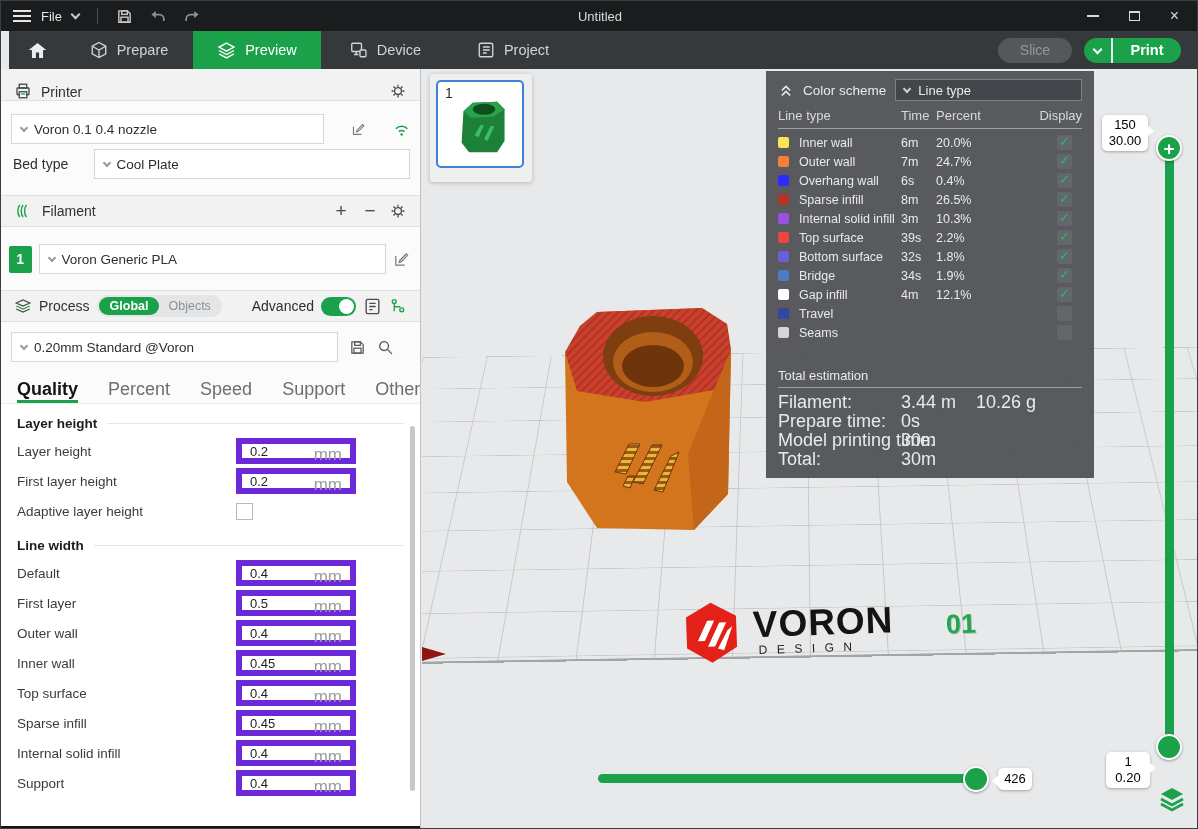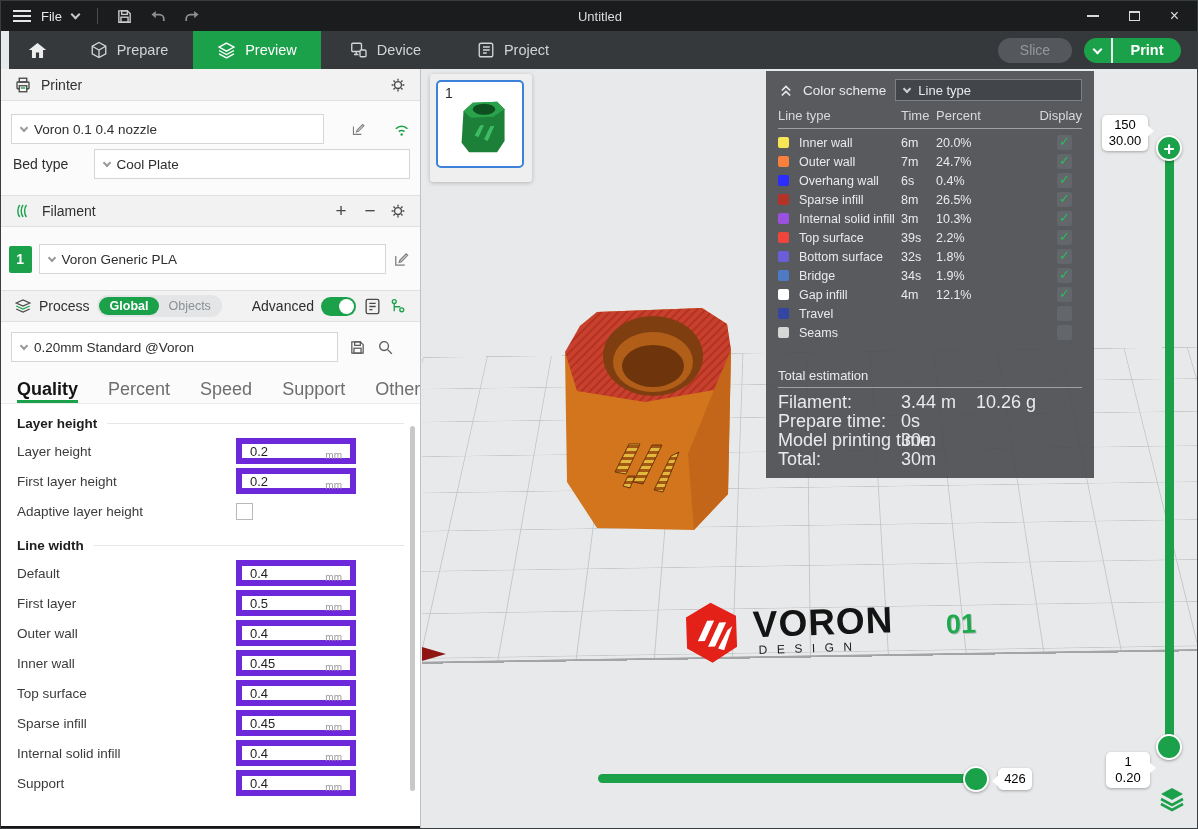--- a/index.html
+++ b/index.html
@@ -64,21 +64,21 @@
   .ptab{font-size:18px;color:#6e6e6e;padding-bottom:0;border-bottom:3px solid transparent;}
   .ptab.active{color:#141414;font-weight:bold;border-bottom-color:#1CA14B;}
   #settings-groups{background:#fff;height:100%;}
   .group-title{display:flex;align-items:center;gap:10px;padding:12px 16px 5px 16px;}
   .group-title span{font-size:13.5px;font-weight:bold;color:#1d1d1d;white-space:nowrap;}
   .group-title i{flex:1;height:1px;background:#e6e6e6;}
   .set-row{display:flex;align-items:center;height:30px;padding-left:16px;}
   .set-label{flex:1;font-size:13.5px;color:#3b3b3b;}
   .val-box{width:120px;height:26px;border:6px solid #6d28d9;background:#fff;display:flex;align-items:center;margin-right:64px;}
   .val-input{border:0;outline:0;width:66px;padding-left:8px;font-size:13px;color:#1f1f1f;background:transparent;}
-  .val-unit{margin-left:auto;padding-right:8px;color:#9b9b9b;font-size:10px;margin-top:8px;}
+  .val-unit{margin-left:auto;padding-right:8px;color:#9b9b9b;font-size:17px;margin-top:8px;}
   .chk{width:17px;height:17px;border:1px solid #b9b9b9;background:#fff;margin-right:167px;}
   .panel-scrollbar{position:absolute;right:5px;top:357px;width:5px;height:365px;background:#c7c8ca;border-radius:3px;}
   .panel-bottom-bar{position:absolute;left:0;bottom:0;width:420px;height:4px;background:#161616;}
 
   
   .viewport{position:absolute;left:421px;top:68px;width:777px;height:761px;background:#e8e9ea;overflow:hidden;}
   .plate-grid{position:absolute;left:-80px;top:68px;width:1000px;height:520px;
     background-image:linear-gradient(to right,#c5c7c9 1px,transparent 1px),linear-gradient(to bottom,#c5c7c9 1px,transparent 1px);
     background-size:78px 64px;border-bottom:3px solid #a2a4a6;border-right:1px solid #c5c7c9;
     transform:perspective(1600px) rotateX(44deg) rotateZ(-1.3deg);transform-origin:50% 100%;}
@@ -217,21 +217,21 @@
             <span class="chev"></span>
           </div>
         <div class="print-gap"></div>
         <div class="print-main">Print</div>
       </div>
     </div>
   </div>
 
   <div class="leftpanel">
 
-    <div class="sec-header" style="border-top:none;">
+    <div class="sec-header" style="border-top:none;align-items:flex-end;">
       <svg width="18" height="18" viewBox="0 0 24 24">
           <rect x="4" y="8" width="16" height="9" rx="1" fill="none" stroke="#4a4a4a" stroke-width="1.8"></rect>
           <rect x="7" y="3" width="10" height="5" fill="none" stroke="#4a4a4a" stroke-width="1.8"></rect>
           <rect x="7" y="13" width="10" height="8" fill="#fbfbfc" stroke="#4a4a4a" stroke-width="1.8"></rect>
           <path d="M9 16 h6" stroke="#1CA14B" stroke-width="1.8"></path>
         </svg>
       <span class="sec-title">Printer</span>
       <span class="sec-sp"></span>
       <svg width="18" height="18" viewBox="0 0 24 24">
           <circle cx="12" cy="12" r="4.6" fill="none" stroke="#4a4a4a" stroke-width="1.8"></circle>

